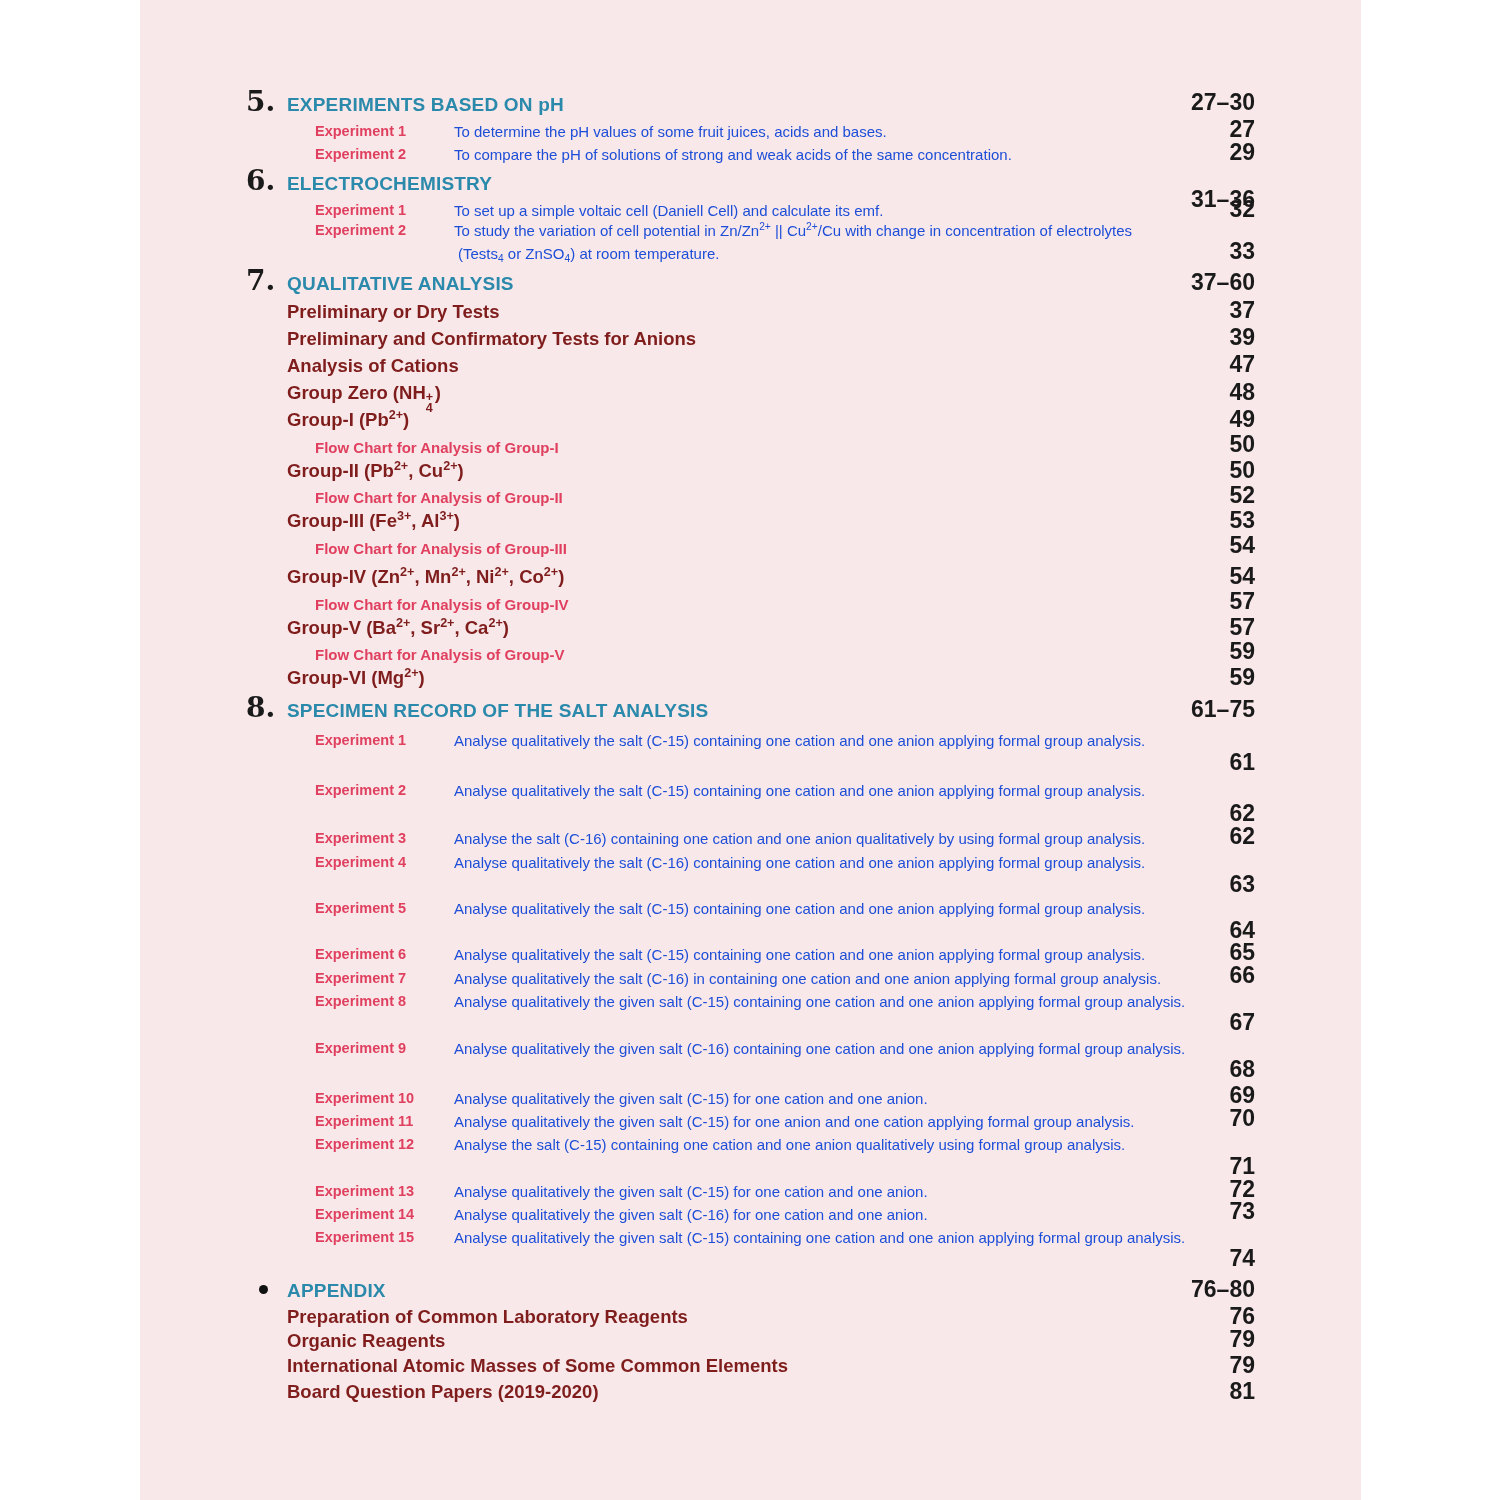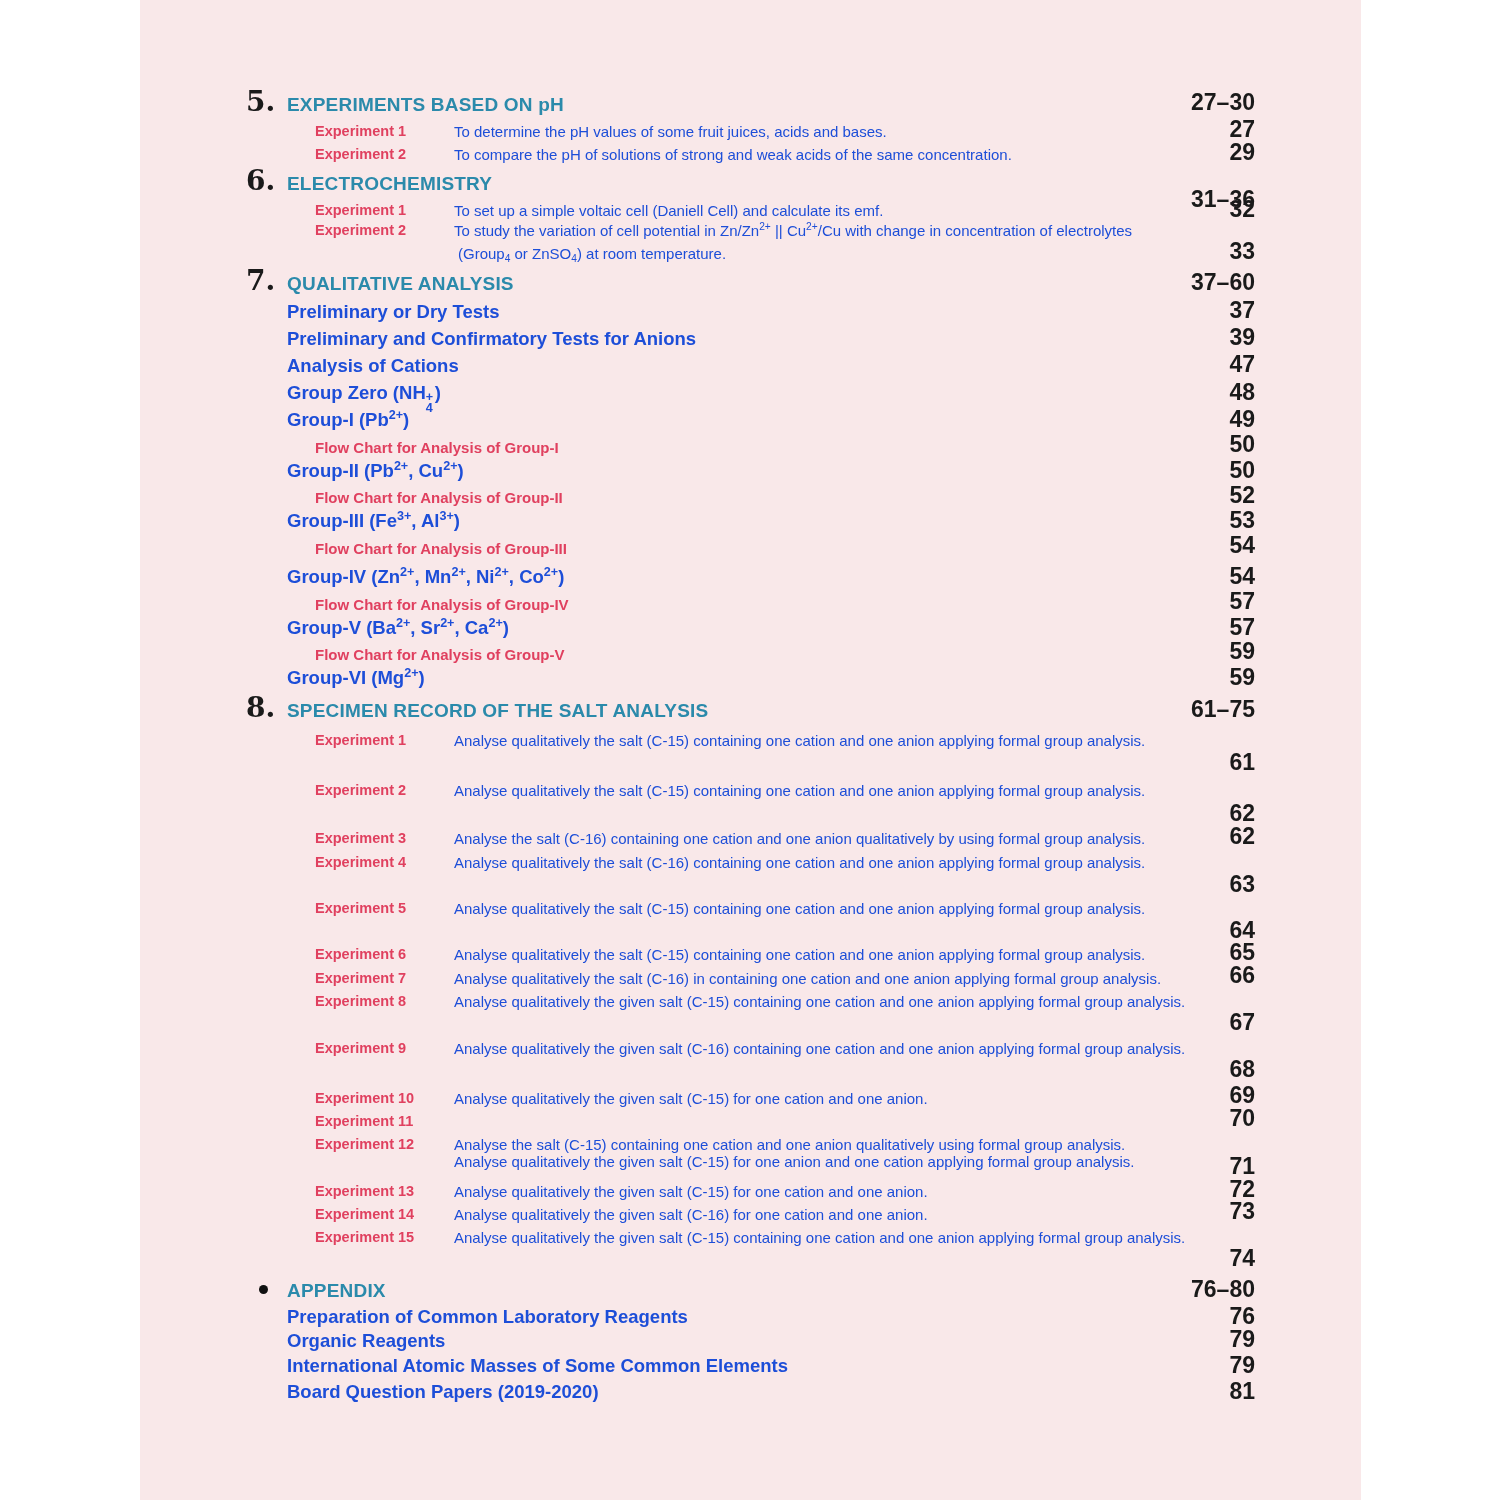--- a/index.html
+++ b/index.html
@@ -3,21 +3,21 @@
 <meta charset="utf-8">
 <style>
   html, body { margin:0; padding:0; }
   body { width:1501px; height:1500px; background:#ffffff; position:relative; overflow:hidden; }
   .page { position:absolute; left:140px; top:0; width:1221px; height:1500px; background:#f9e8e9; }
   .sec-num { position:absolute; left:246px; font-family:"DejaVu Serif","Liberation Serif",serif; font-weight:bold; font-size:28px; color:#1a1a1a; line-height:1; }
   .sec-title { position:absolute; left:287px; font-family:"Liberation Sans",sans-serif; font-weight:bold; font-size:19px; color:#2b8aab; line-height:1; letter-spacing:0.2px; }
   .page-no { position:absolute; right:246px; font-family:"Liberation Sans",sans-serif; font-weight:bold; font-size:23px; color:#1a1a1a; line-height:1; text-align:right; }
   .exp-label { position:absolute; left:315px; font-family:"Liberation Sans",sans-serif; font-weight:bold; font-size:14.5px; color:#e0405f; line-height:1; }
   .exp-text { position:absolute; left:454px; font-family:"Liberation Sans",sans-serif; font-size:15px; color:#1d4ed8; line-height:1; white-space:nowrap; }
-  .sub-item { position:absolute; left:287px; font-family:"Liberation Sans",sans-serif; font-weight:bold; font-size:18.5px; color:#1d4ed8; line-height:1; white-space:nowrap; }
+  .sub-item { position:absolute; left:287px; font-family:"Liberation Sans",sans-serif; font-weight:bold; font-size:18.5px; color:#7f1d1d; line-height:1; white-space:nowrap; }
   .flow-item { position:absolute; left:315px; font-family:"Liberation Sans",sans-serif; font-weight:bold; font-size:15px; color:#e0405f; line-height:1; white-space:nowrap; }
   .bullet { position:absolute; left:259px; width:9px; height:9px; border-radius:50%; background:#111; }
   sup { font-size:0.68em; vertical-align:0.55em; line-height:0; }
   sub { font-size:0.68em; vertical-align:-0.3em; line-height:0; }
 </style>
 </head>
 <body>
 
 <div class="page"></div>
 
@@ -39,21 +39,21 @@
   <span class="sec-num" style="top:167px">6.</span>
   <span class="sec-title" style="top:174px">ELECTROCHEMISTRY</span>
   <span class="page-no" style="top:188px">31–36</span>
 
   <span class="exp-label" style="top:203px">Experiment 1</span>
   <span class="exp-text" style="top:203px">To set up a simple voltaic cell (Daniell Cell) and calculate its emf.</span>
   <span class="page-no" style="top:198px">32</span>
 
   <span class="exp-label" style="top:223px">Experiment 2</span>
   <span class="exp-text" style="top:223px"><span>To study the variation of cell potential in Zn/Zn</span><sup>2+</sup><span> || Cu</span><sup>2+</sup><span>/Cu with change in concentration of electrolytes</span></span>
-  <span class="exp-text" style="top:246px; left:458px"><span>(Group</span><sub>4</sub><span> or ZnSO</span><sub>4</sub><span>) at room temperature.</span></span>
+  <span class="exp-text" style="top:246px; left:458px"><span>(Tests</span><sub>4</sub><span> or ZnSO</span><sub>4</sub><span>) at room temperature.</span></span>
   <span class="page-no" style="top:240px">33</span>
 </div>
 
 <div>
   <span class="sec-num" style="top:267px">7.</span>
   <span class="sec-title" style="top:274px">QUALITATIVE ANALYSIS</span>
   <span class="page-no" style="top:271px">37–60</span>
 
   <span class="sub-item" style="top:303px">Preliminary or Dry Tests</span>
   <span class="page-no" style="top:299px">37</span>
@@ -131,21 +131,21 @@
       <span class="exp-label" style="top: 994px;">Experiment 8</span>
       <span class="exp-text" style="top: 994px;">Analyse qualitatively the given salt (C-15) containing one cation and one anion applying formal group analysis.</span>
       <span class="page-no" style="top: 1011px;">67</span>
       <span class="exp-label" style="top: 1041px;">Experiment 9</span>
       <span class="exp-text" style="top: 1041px;">Analyse qualitatively the given salt (C-16) containing one cation and one anion applying formal group analysis.</span>
       <span class="page-no" style="top: 1058px;">68</span>
       <span class="exp-label" style="top: 1091px;">Experiment 10</span>
       <span class="exp-text" style="top: 1091px;">Analyse qualitatively the given salt (C-15) for one cation and one anion.</span>
       <span class="page-no" style="top: 1084px;">69</span>
       <span class="exp-label" style="top: 1114px;">Experiment 11</span>
-      <span class="exp-text" style="top: 1114px; margin-top: 40px;">Analyse qualitatively the given salt (C-15) for one anion and one cation applying formal group analysis.</span>
+      <span class="exp-text" style="top: 1114px;">Analyse qualitatively the given salt (C-15) for one anion and one cation applying formal group analysis.</span>
       <span class="page-no" style="top: 1107px;">70</span>
       <span class="exp-label" style="top: 1137px;">Experiment 12</span>
       <span class="exp-text" style="top: 1137px;">Analyse the salt (C-15) containing one cation and one anion qualitatively using formal group analysis.</span>
       <span class="page-no" style="top: 1155px;">71</span>
       <span class="exp-label" style="top: 1184px;">Experiment 13</span>
       <span class="exp-text" style="top: 1184px;">Analyse qualitatively the given salt (C-15) for one cation and one anion.</span>
       <span class="page-no" style="top: 1178px;">72</span>
       <span class="exp-label" style="top: 1207px;">Experiment 14</span>
       <span class="exp-text" style="top: 1207px;">Analyse qualitatively the given salt (C-16) for one cation and one anion.</span>
       <span class="page-no" style="top: 1200px;">73</span>

